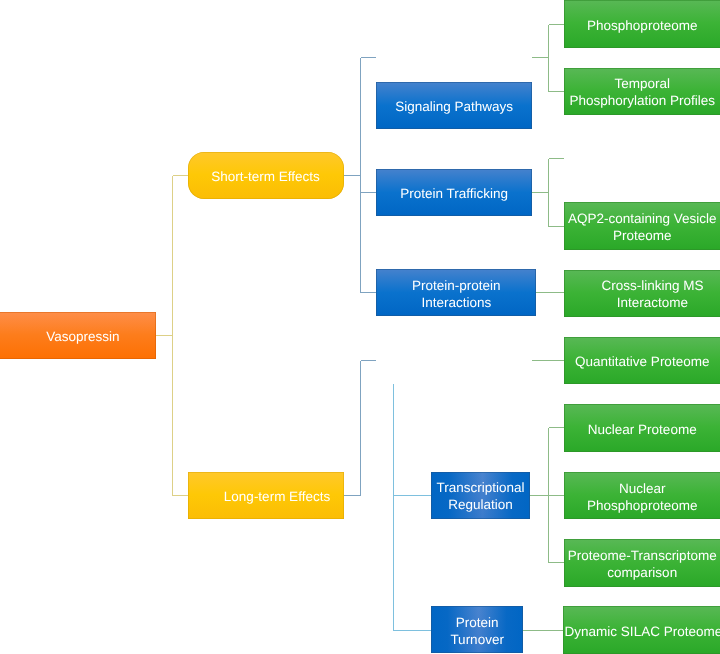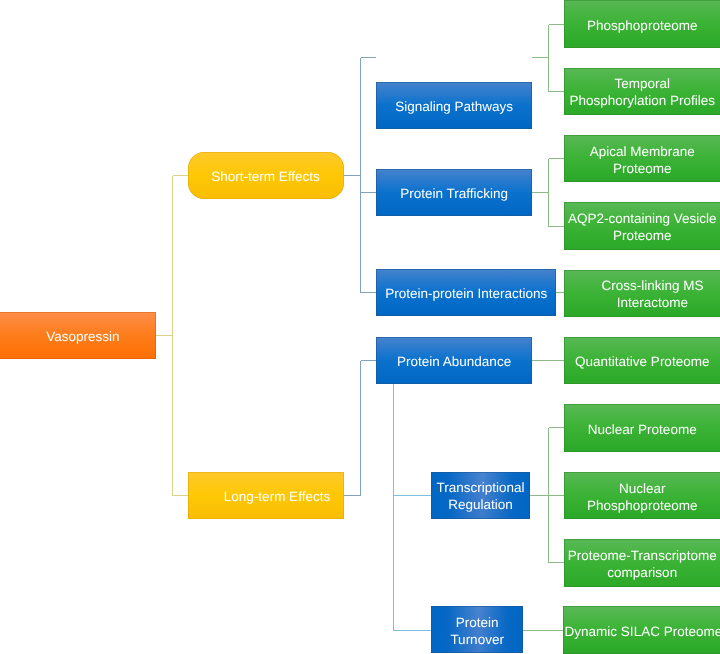--- a/index.html
+++ b/index.html
@@ -51,40 +51,34 @@
     </div>
   <div class="node n-l1" style="left:187.5px;top:471.5px;width:156px;height:47px;padding-left:25px;">
       <span class="label">Long-term Effects</span>
     </div>
   <div class="node n-l2" style="left:376.3px;top:34px;width:155.6px;height:47px;margin-top:48px;">
       <span class="label">Signaling Pathways</span>
     </div>
   <div class="node n-l2" style="left:376.3px;top:168.5px;width:155.6px;height:47px;">
       <span class="label">Protein Trafficking</span>
     </div>
-  <div class="node n-l2" style="left:376.3px;top:269px;width:180px;height:47px;">
+  <div class="node n-l2" style="left:376.3px;top:269px;width:160px;height:47px;">
       <span class="label">Protein-protein Interactions</span>
-    </div>
-  <div class="node n-l2" style="left:376.3px;top:337px;width:155.6px;height:47px;">
-      <span class="label">Protein Abundance</span>
     </div>
   <div class="node n-l2 narrow" style="left:431.3px;top:472px;width:98.5px;height:46.5px;">
       <span class="label">Transcriptional Regulation</span>
     </div>
   <div class="node n-l2 narrow" style="left:431.3px;top:606px;width:91.7px;height:47px;">
       <span class="label">Protein Turnover</span>
     </div>
   <div class="node n-l3" style="left:564px;top:0.3px;width:156.5px;height:47.6px;">
       <span class="label">Phosphoproteome</span>
     </div>
   <div class="node n-l3" style="left:564px;top:67.5px;width:156.5px;height:47.5px;">
       <span class="label">Temporal Phosphorylation Profiles</span>
-    </div>
-  <div class="node n-l3" style="left:564px;top:135px;width:156.5px;height:47.3px;">
-      <span class="label">Apical Membrane Proteome</span>
     </div>
   <div class="node n-l3" style="left:564px;top:202.2px;width:156.5px;height:48px;">
       <span class="label">AQP2-containing Vesicle Proteome</span>
     </div>
   <div class="node n-l3" style="left:564px;top:269.5px;width:177px;height:47.5px;">
       <span class="label">Cross-linking MS Interactome</span>
     </div>
   <div class="node n-l3" style="left:564px;top:337.2px;width:156.5px;height:47.3px;">
       <span class="label">Quantitative Proteome</span>
     </div>

